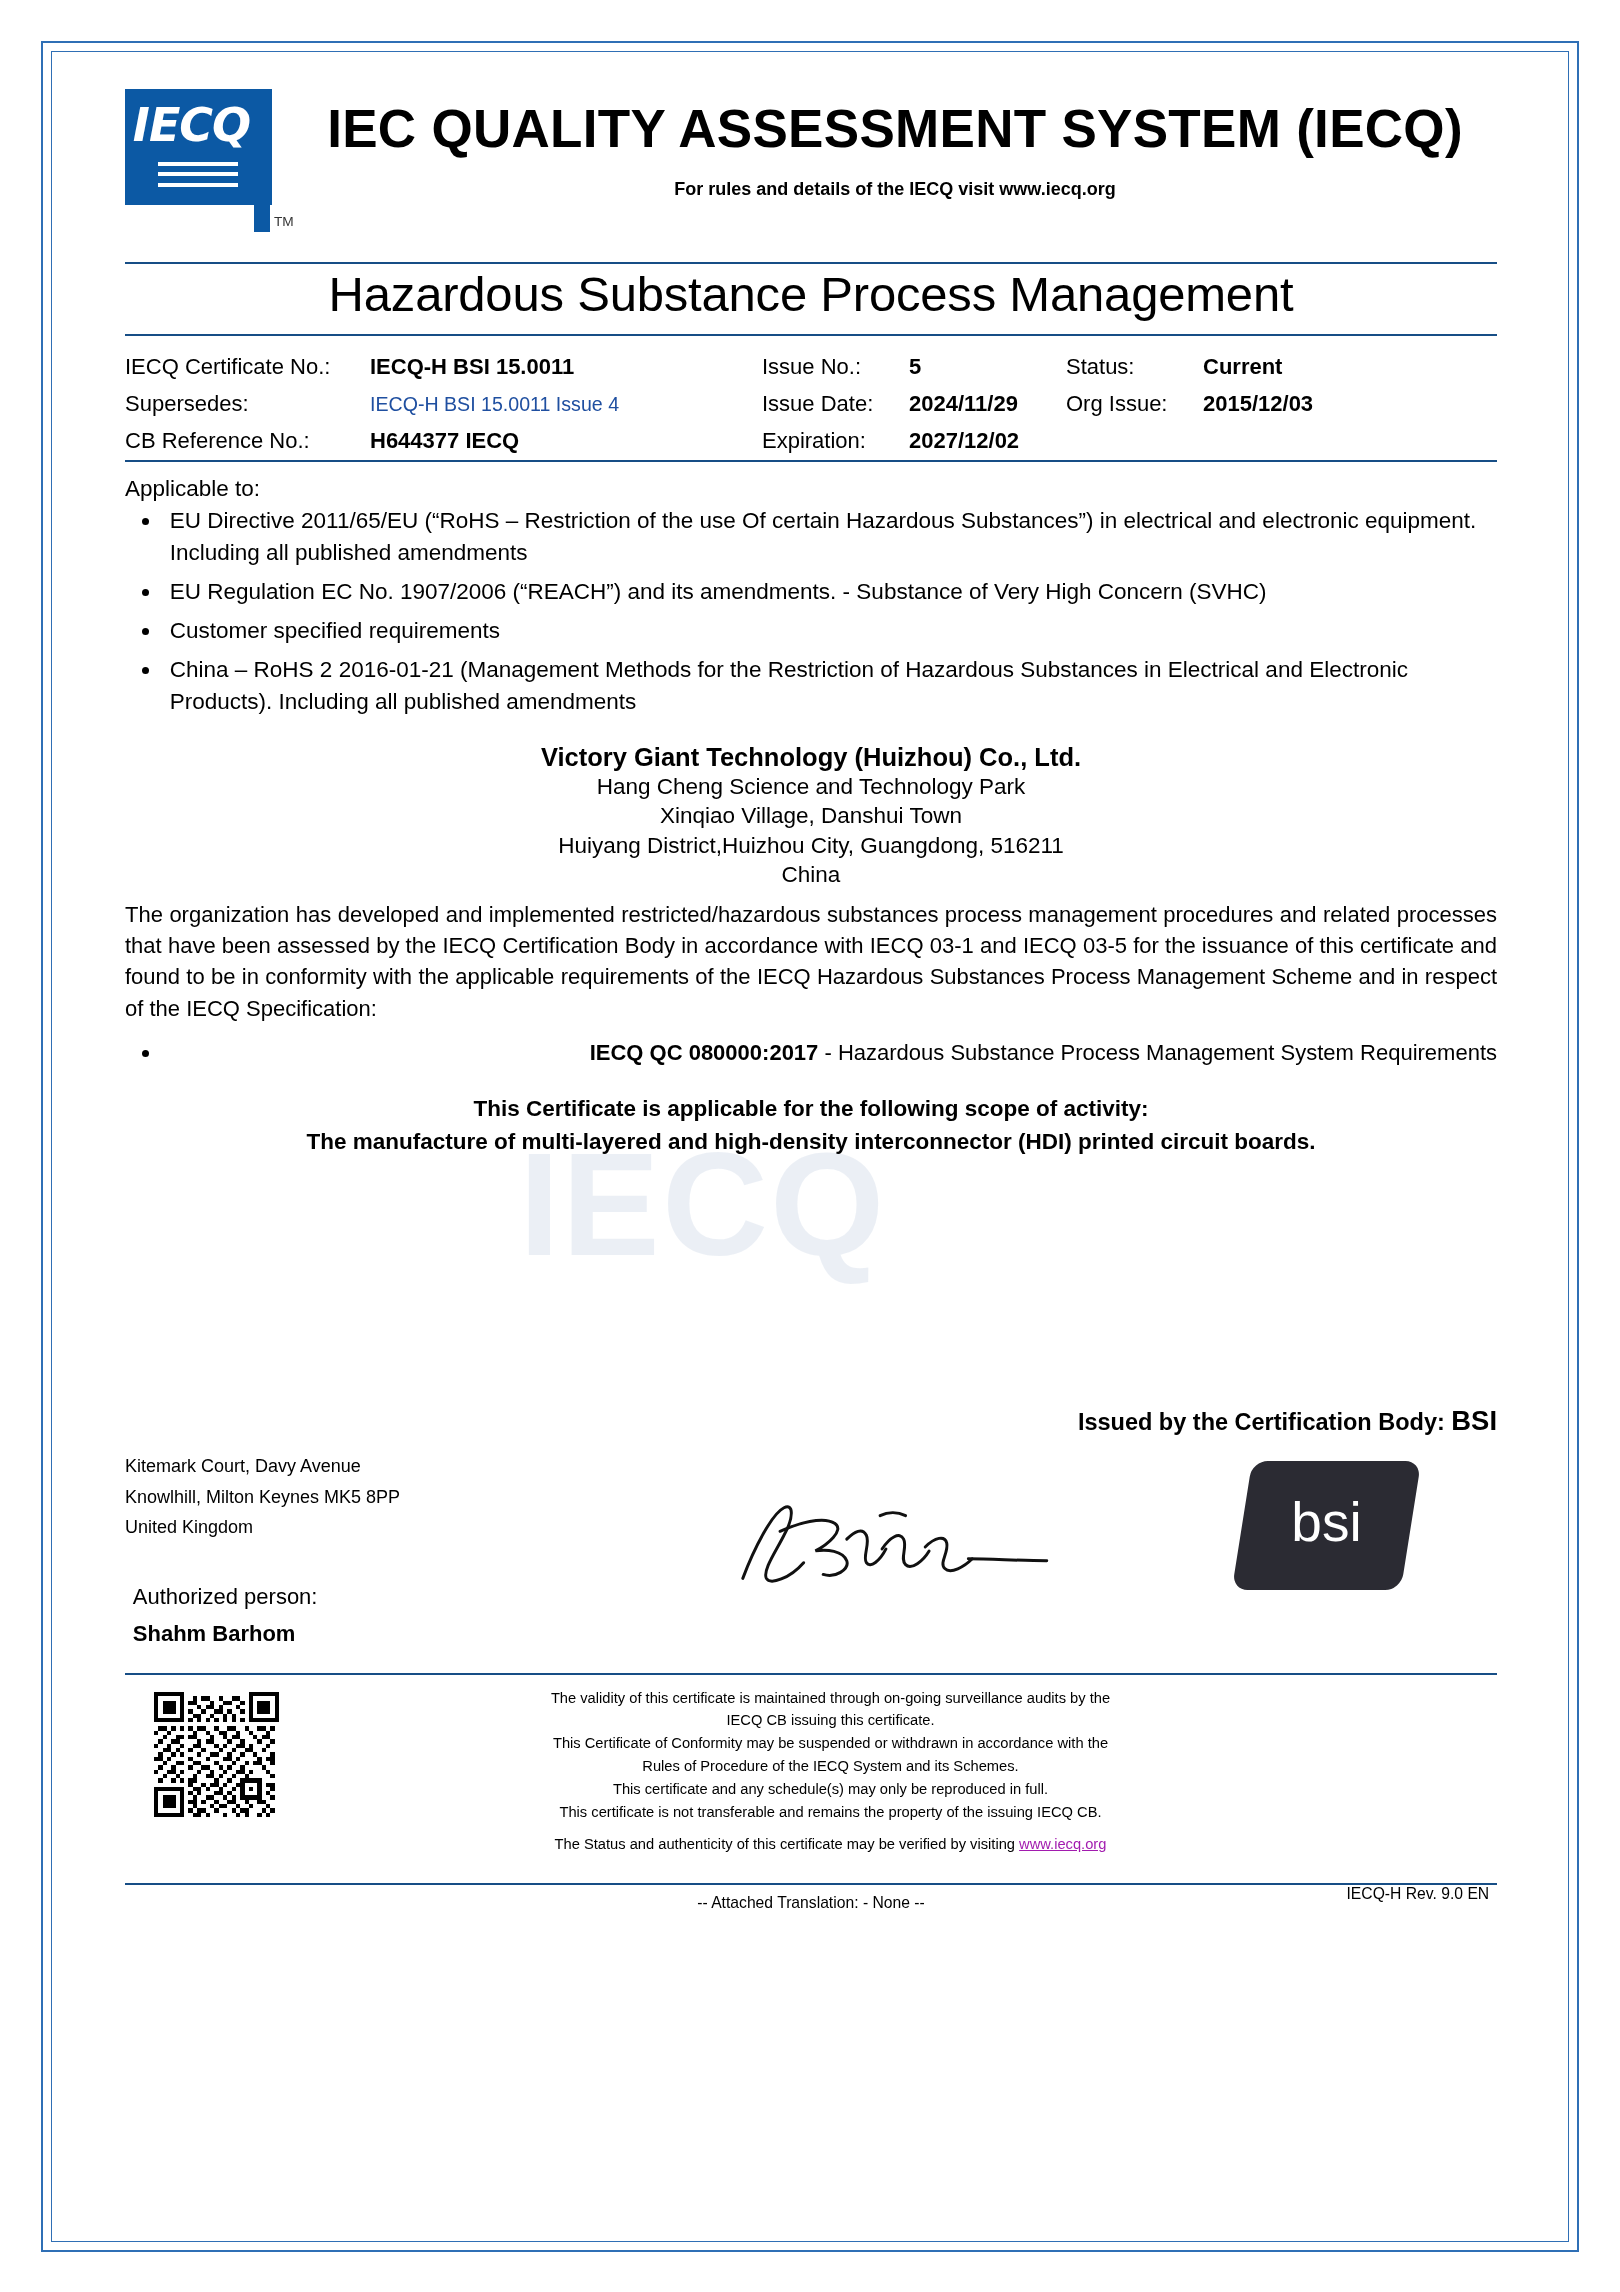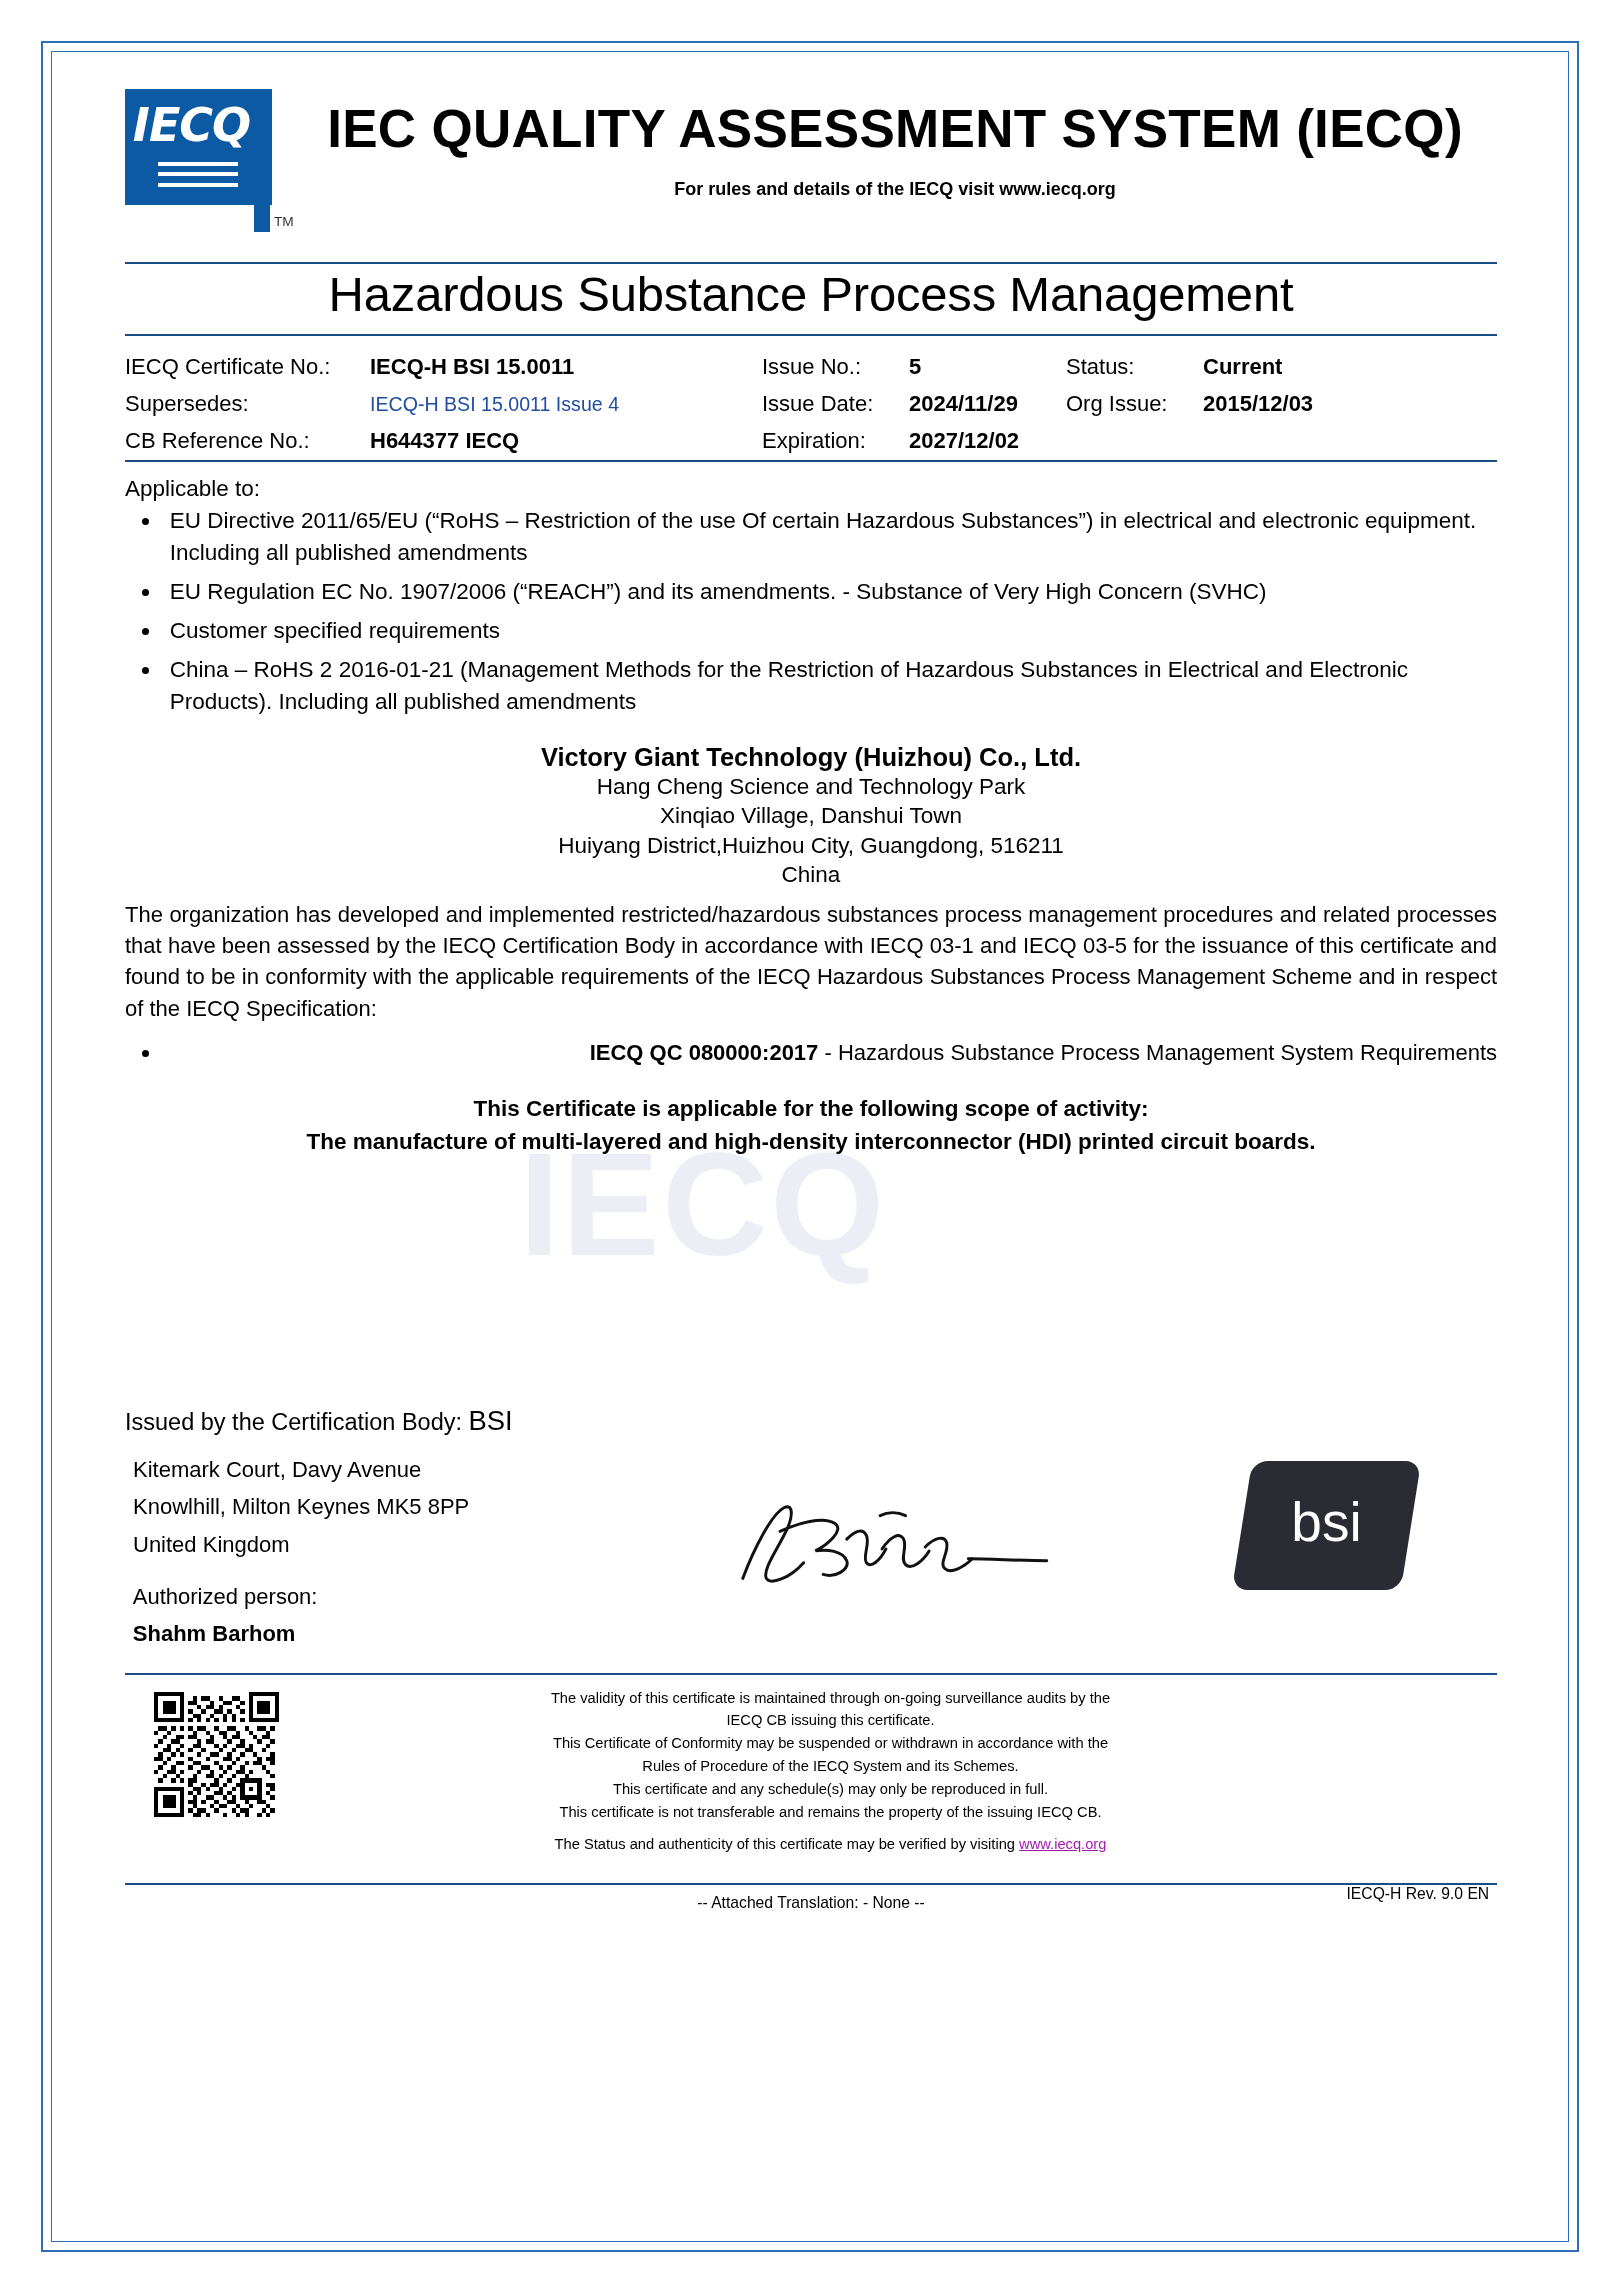--- a/index.html
+++ b/index.html
@@ -232,37 +232,37 @@
   .scope {
     text-align: center;
     margin-top: 27.4px;
     font-size: 22.5px;
     font-weight: bold;
     line-height: 1.45;
   }
 
   
   .issued {
-    text-align: left;
+    text-align: right;
     margin-top: 247px;
     font-size: 23.5px;
-    font-weight: normal;
+    font-weight: bold;
   }
   .issued .big { font-size: 27.4px; }
 
   .signature-area {
     position: relative;
     height: 216px;
     margin-top: 13.7px;
   }
   .cb-address {
     position: absolute;
-    left: 8px;
+    left: 0;
     top: 0;
-    font-size: 22px;
+    font-size: 18px;
     line-height: 1.70;
   }
   .auth {
     position: absolute;
     left: 7.8px;
     top: 127px;
     font-size: 22px;
     line-height: 1.70;
   }
   .auth .nm { font-weight: bold; }

